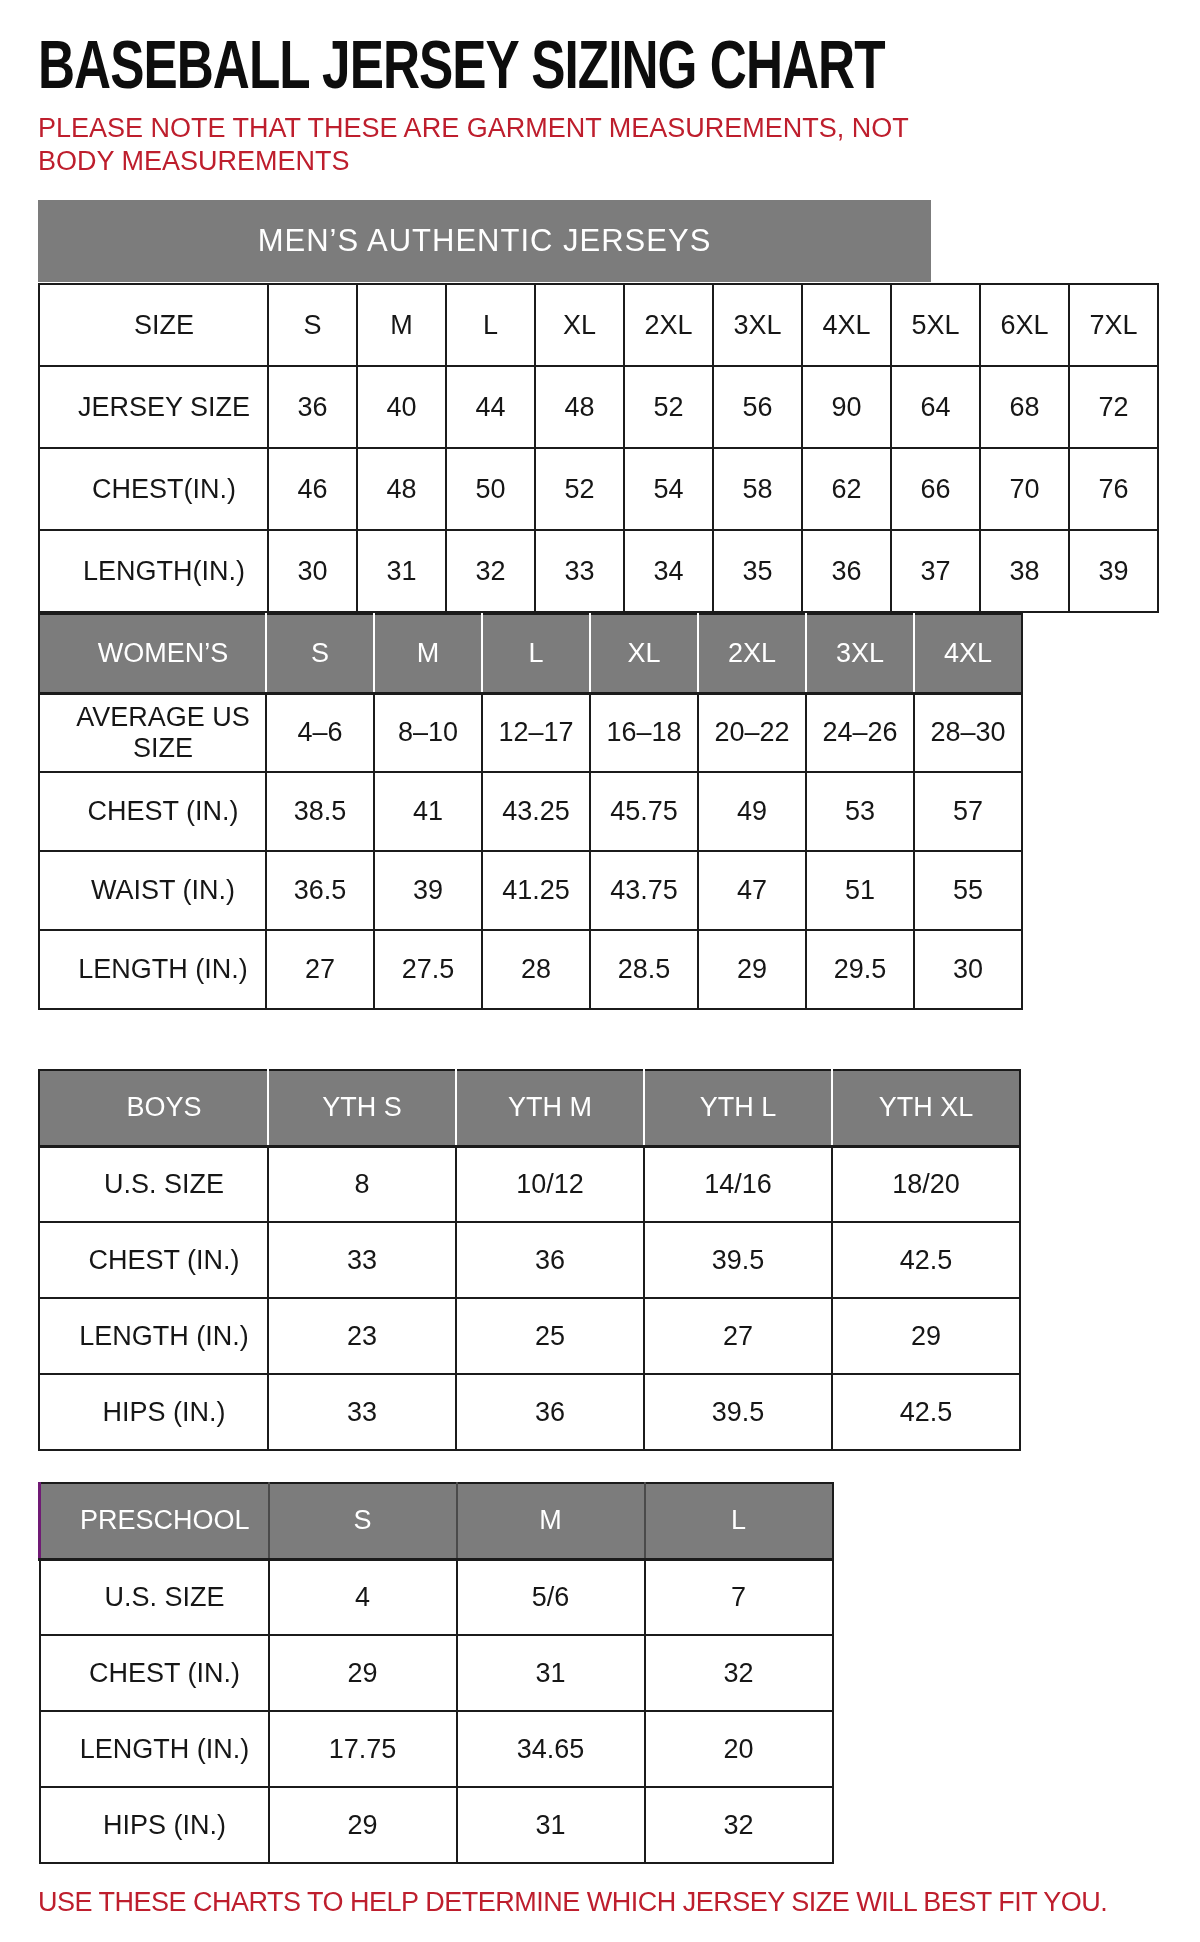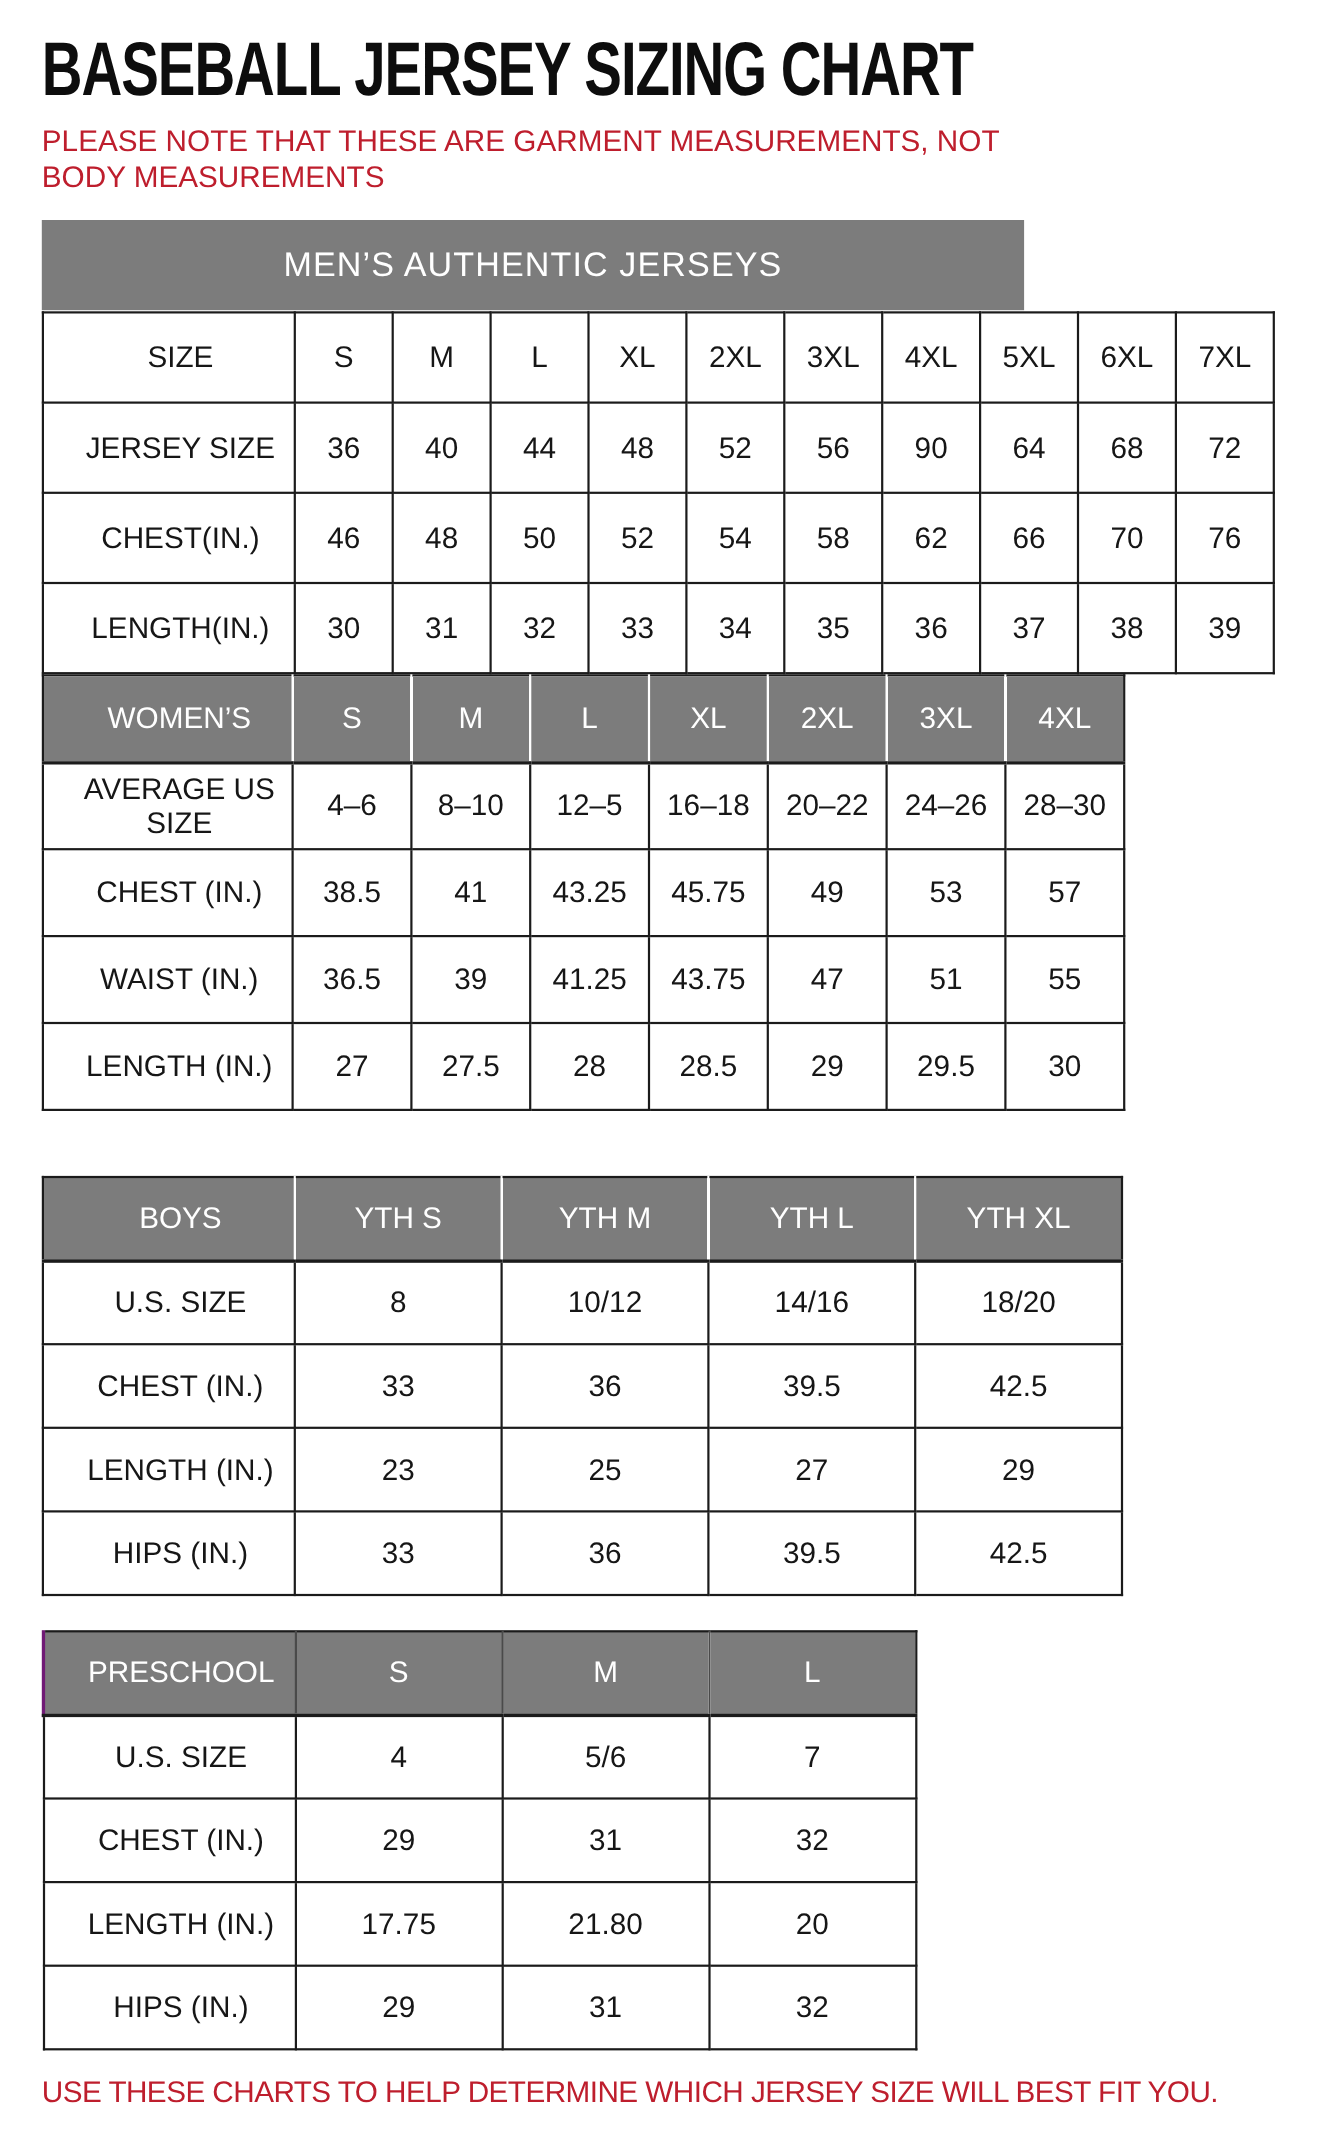--- a/index.html
+++ b/index.html
@@ -166,21 +166,21 @@
           <td class="val">L</td>
           <td class="val">XL</td>
           <td class="val">2XL</td>
           <td class="val">3XL</td>
           <td class="val">4XL</td>
         </tr>
         <tr>
           <td class="lbl">AVERAGE US SIZE</td>
           <td class="val">4–6</td>
           <td class="val">8–10</td>
-          <td class="val">12–5</td>
+          <td class="val">12–17</td>
           <td class="val">16–18</td>
           <td class="val">20–22</td>
           <td class="val">24–26</td>
           <td class="val">28–30</td>
         </tr>
         <tr>
           <td class="lbl">CHEST (IN.)</td>
           <td class="val">38.5</td>
           <td class="val">41</td>
           <td class="val">43.25</td>
@@ -281,21 +281,21 @@
         </tr>
         <tr>
           <td class="lbl">CHEST (IN.)</td>
           <td class="val">29</td>
           <td class="val">31</td>
           <td class="val">32</td>
         </tr>
         <tr>
           <td class="lbl">LENGTH (IN.)</td>
           <td class="val">17.75</td>
-          <td class="val">21.80</td>
+          <td class="val">34.65</td>
           <td class="val">20</td>
         </tr>
         <tr>
           <td class="lbl">HIPS (IN.)</td>
           <td class="val">29</td>
           <td class="val">31</td>
           <td class="val">32</td>
         </tr>
       </tbody>
     </table>

